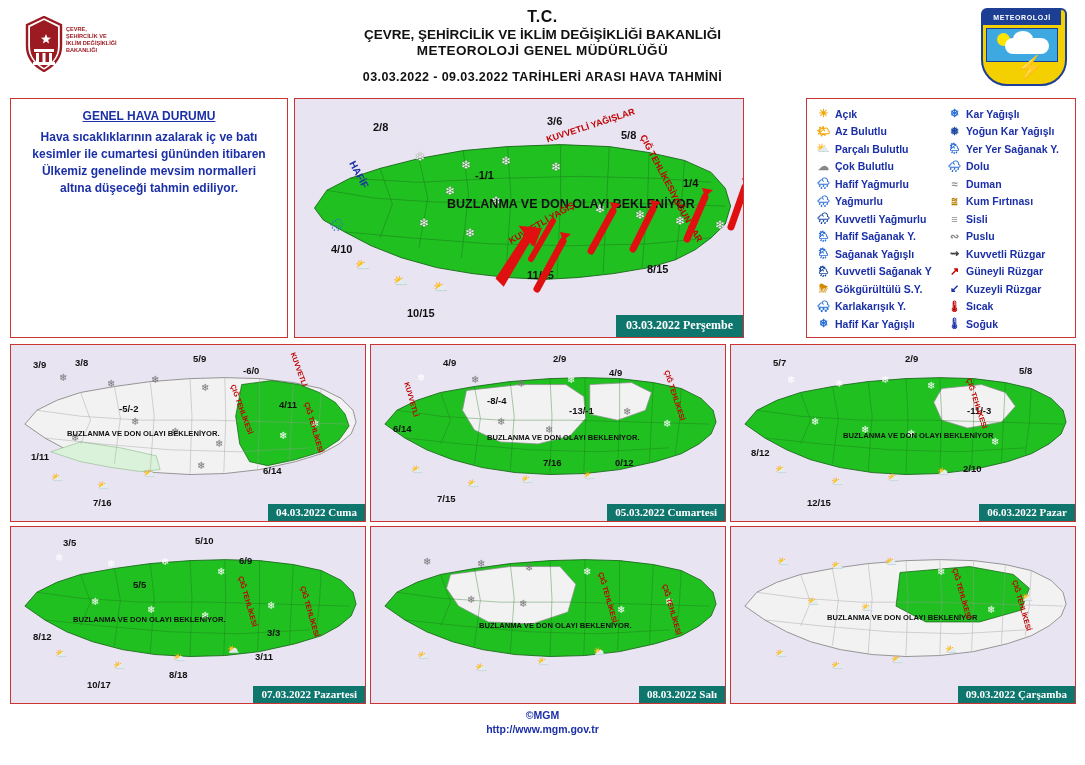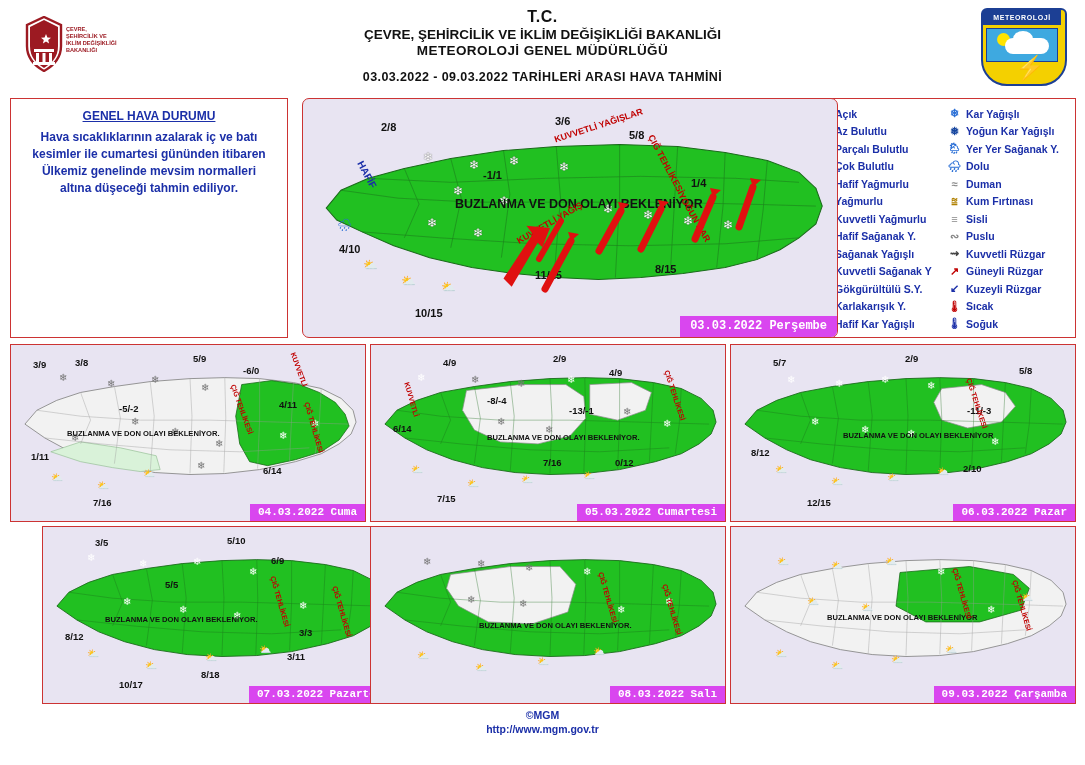--- a/index.html
+++ b/index.html
@@ -82,31 +82,31 @@
   .lg-item{display:flex;align-items:center;height:17.5px;font-size:10.5px;color:#1b2fa8;font-weight:bold;}
   .lg-ic{width:17px;min-width:17px;text-align:center;font-size:11px;margin-right:3px;}
 
   
   .panel{
     position:absolute;border:1px solid #c33;background:#e8e4f2;box-sizing:border-box;
     overflow:hidden;
   }
   .panel .inner{position:absolute;left:0;top:0;right:0;bottom:0;}
   .panel .datelabel{
-    position:absolute;right:0;bottom:0;background:#d946ef;color:#fff;
+    position:absolute;right:0;bottom:0;background:#0f766e;color:#fff;
     font-size:11px;font-weight:bold;padding:2px 8px 3px 8px;
-    font-family:Liberation Mono, monospace;
+    font-family:Liberation Serif, serif;
   }
   .panel.big .datelabel{font-size:12px;padding:3px 10px 4px 10px;}
 
-  .p-big{left:302px;top:98px;width:536px;height:240px;border-radius:7px;}
+  .p-big{left:294px;top:98px;width:450px;height:240px;}
   .p1{left:10px;top:344px;width:356px;height:178px;}
   .p2{left:370px;top:344px;width:356px;height:178px;}
   .p3{left:730px;top:344px;width:346px;height:178px;}
-  .p4{left:10px;top:526px;width:356px;height:178px;margin-left:32px;}
+  .p4{left:10px;top:526px;width:356px;height:178px;}
   .p5{left:370px;top:526px;width:356px;height:178px;}
   .p6{left:730px;top:526px;width:346px;height:178px;}
 
   
   .country{position:absolute;left:0;top:0;width:100%;height:100%;}
   .country svg{width:100%;height:100%;display:block;}
 
   
   .temp{
     position:absolute;font-size:9.5px;font-weight:bold;color:#111;white-space:nowrap;

